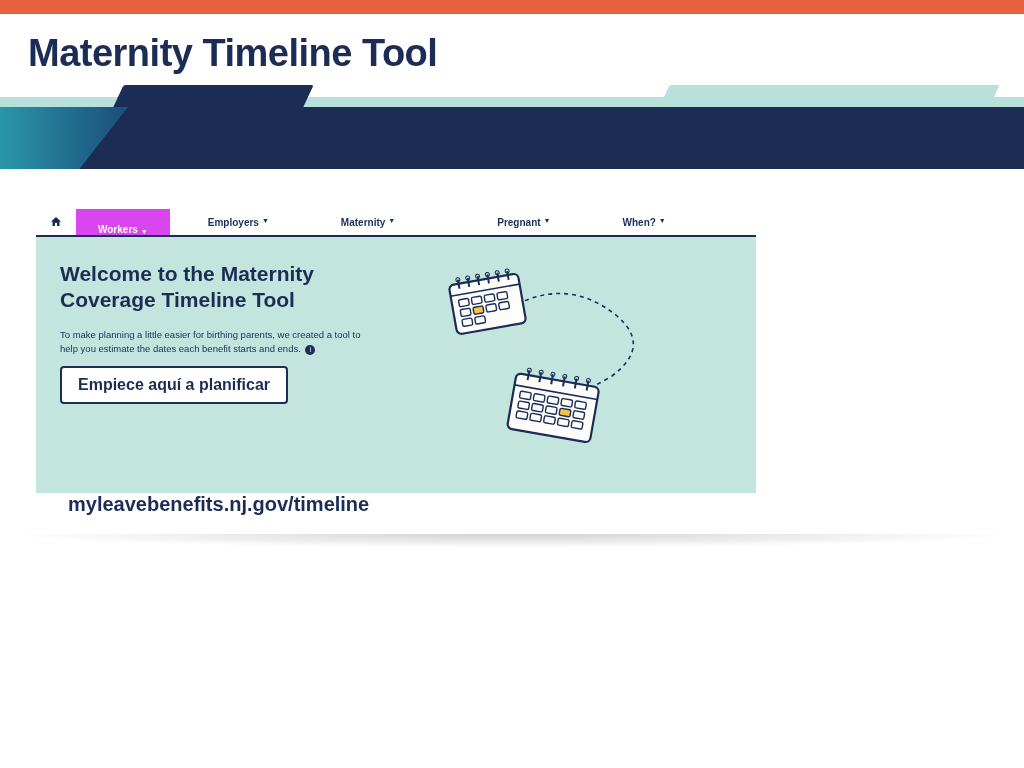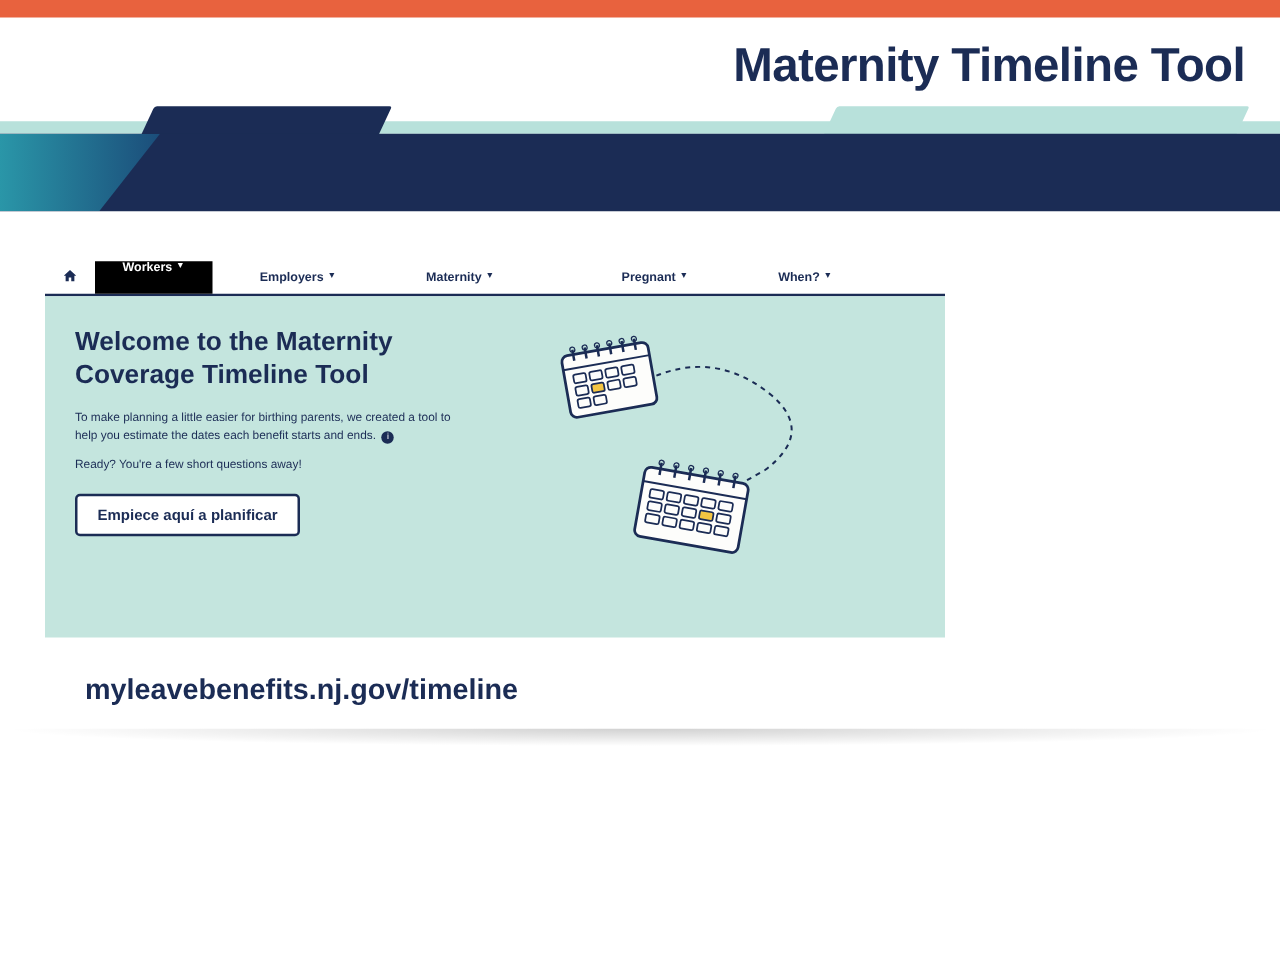--- a/index.html
+++ b/index.html
@@ -1,56 +1,56 @@
 <!DOCTYPE html>
 <html><head>
 <meta charset="utf-8">
 <style>
 * { margin: 0; padding: 0; box-sizing: border-box; }
 body { width: 1024px; height: 768px; font-family: Arial, Helvetica, sans-serif; background: #fff; overflow: hidden; }
 
 .top-orange-bar { height: 14px; background: #e8623e; }
 
-.title-area { padding: 18px 28px 16px; text-align: right; }
+.title-area { padding: 18px 28px 16px; }
 .slide-title { font-size: 38px; font-weight: 800; color: #1b2c55; letter-spacing: -0.5px; }
 
 .decor-band { position: relative; height: 90px; }
 .light-line { position: absolute; top: 6px; left: 0; right: 0; height: 10px; background: #b8e1db; }
 .tab-top-left { position: absolute; top: -6px; left: 118px; width: 190px; height: 24px; background: #1b2c55; transform: skewX(-25deg); border-radius: 2px 2px 0 0; }
 .tab-top-right { position: absolute; top: -6px; right: 30px; width: 330px; height: 24px; background: #b8e1db; transform: skewX(-25deg); border-radius: 2px 2px 0 0; }
 .navy-band { position: absolute; top: 16px; left: 0; right: 0; height: 62px; background: #1b2c55; }
 .teal-triangle { position: absolute; top: 16px; left: 0; width: 128px; height: 62px; background: linear-gradient(90deg, #2a96a8 0%, #1b4d7a 100%); clip-path: polygon(0 0, 100% 0, 62% 100%, 0 100%); }
 
 .content { padding: 28px 36px 0; }
 
 .browser-card { width: 720px; background: #fff; }
 
 .nav-strip { display: flex; align-items: center; border-bottom: 2px solid #1b2c55; height: 28px; font-size: 10px; font-weight: 700; color: #1b2c55; }
 .nav-home { width: 40px; display: flex; justify-content: center; }
 .nav-item { padding: 0 16px; display: flex; gap: 3px; white-space: nowrap; }
-.nav-item.active { background: #000000; color: #fff; height: 100%; display: flex; align-items: flex-start; padding: 0 22px; }
+.nav-item.active { background: #d946ef; color: #fff; height: 100%; display: flex; align-items: flex-end; padding: 0 22px; }
 .caret-down { font-size: 7px; }
 
 .breadcrumb { font-size: 9px; padding: 10px 6px 12px; color: #666; }
 .breadcrumb a { color: #0b5fa5; text-decoration: underline; }
 .breadcrumb .sep { margin: 0 4px; color: #999; }
 
-.hero { background: #c4e5de; padding: 24px 24px 44px; display: flex; gap: 22px; }
+.hero { background: #c4e5de; padding: 24px 24px 28px; display: flex; gap: 22px; }
 .hero-left { flex: 0 0 320px; }
 .hero-title { font-size: 21px; font-weight: 700; color: #1b2c55; line-height: 1.25; margin-bottom: 14px; }
 .hero-desc { font-size: 9.5px; color: #1b2c55; line-height: 1.5; margin-bottom: 10px; }
 .hero-ready { font-size: 9.5px; color: #1b2c55; margin-bottom: 18px; }
 .info-dot { display: inline-flex; width: 10px; height: 10px; background: #1b2c55; color: #fff; border-radius: 50%; font-size: 7px; align-items: center; justify-content: center; margin-left: 2px; }
 
 .btn-primary { background: #1b2c55; color: #fff; border: none; padding: 10px 18px; font-size: 10px; font-weight: 700; border-radius: 4px; margin-bottom: 10px; display: block; cursor: pointer; }
-.btn-secondary { background: #fff; color: #1b2c55; border: 2px solid #1b2c55; padding: 8px 16px; font-size: 12px; font-weight: 700; border-radius: 4px; display: block; cursor: pointer; }
+.btn-secondary { background: #fff; color: #1b2c55; border: 2px solid #1b2c55; padding: 8px 16px; font-size: 16px; font-weight: 700; border-radius: 4px; display: block; cursor: pointer; }
 
 .hero-right { flex: 1; position: relative; }
 
-.url-text { font-size: 23px; font-weight: 700; color: #1b2c55; margin-top: 28px; margin-left: 32px; }
+.url-text { font-size: 20px; font-weight: 700; color: #1b2c55; margin-left: 32px; }
 
 .shadow-bar { margin-top: 18px; height: 14px; background: radial-gradient(ellipse at center top, rgba(0,0,0,0.18) 0%, rgba(0,0,0,0) 70%); }
 </style>
 </head>
 <body>
 
 <div class="top-orange-bar"></div>
 
 <div class="title-area">
   <h1 class="slide-title">Maternity Timeline Tool</h1>
@@ -102,21 +102,20 @@
     </div>
 
 
     <div class="hero">
       <div class="hero-left">
         <h2 class="hero-title">Welcome to the Maternity Coverage Timeline Tool</h2>
         <p class="hero-desc">
           <span>To make planning a little easier for birthing parents, we created a tool to help you estimate the dates each benefit starts and ends.</span>
           <span class="info-dot">i</span>
         </p>
-        <p class="hero-ready">Ready? You're a few short questions away!</p>
         <button class="btn-secondary">Empiece aquí a planificar</button>
       </div>
       <div class="hero-right">
         <svg width="270" height="200" viewBox="0 0 270 200">
           <path d="M 95 55 Q 160 10 215 55 Q 250 85 210 115 Q 150 150 115 155" stroke="#1b2c55" stroke-width="1.6" stroke-dasharray="4 4" fill="none"></path>
           <g transform="translate(50,10) rotate(-10 35 30)">
             <rect x="0" y="8" width="70" height="50" rx="5" fill="#fdfdfb" stroke="#1b2c55" stroke-width="2.2"></rect>
             <line x1="10" y1="4" x2="10" y2="13" stroke="#1b2c55" stroke-width="2"></line>
             <line x1="20" y1="4" x2="20" y2="13" stroke="#1b2c55" stroke-width="2"></line>
             <line x1="30" y1="4" x2="30" y2="13" stroke="#1b2c55" stroke-width="2"></line>

